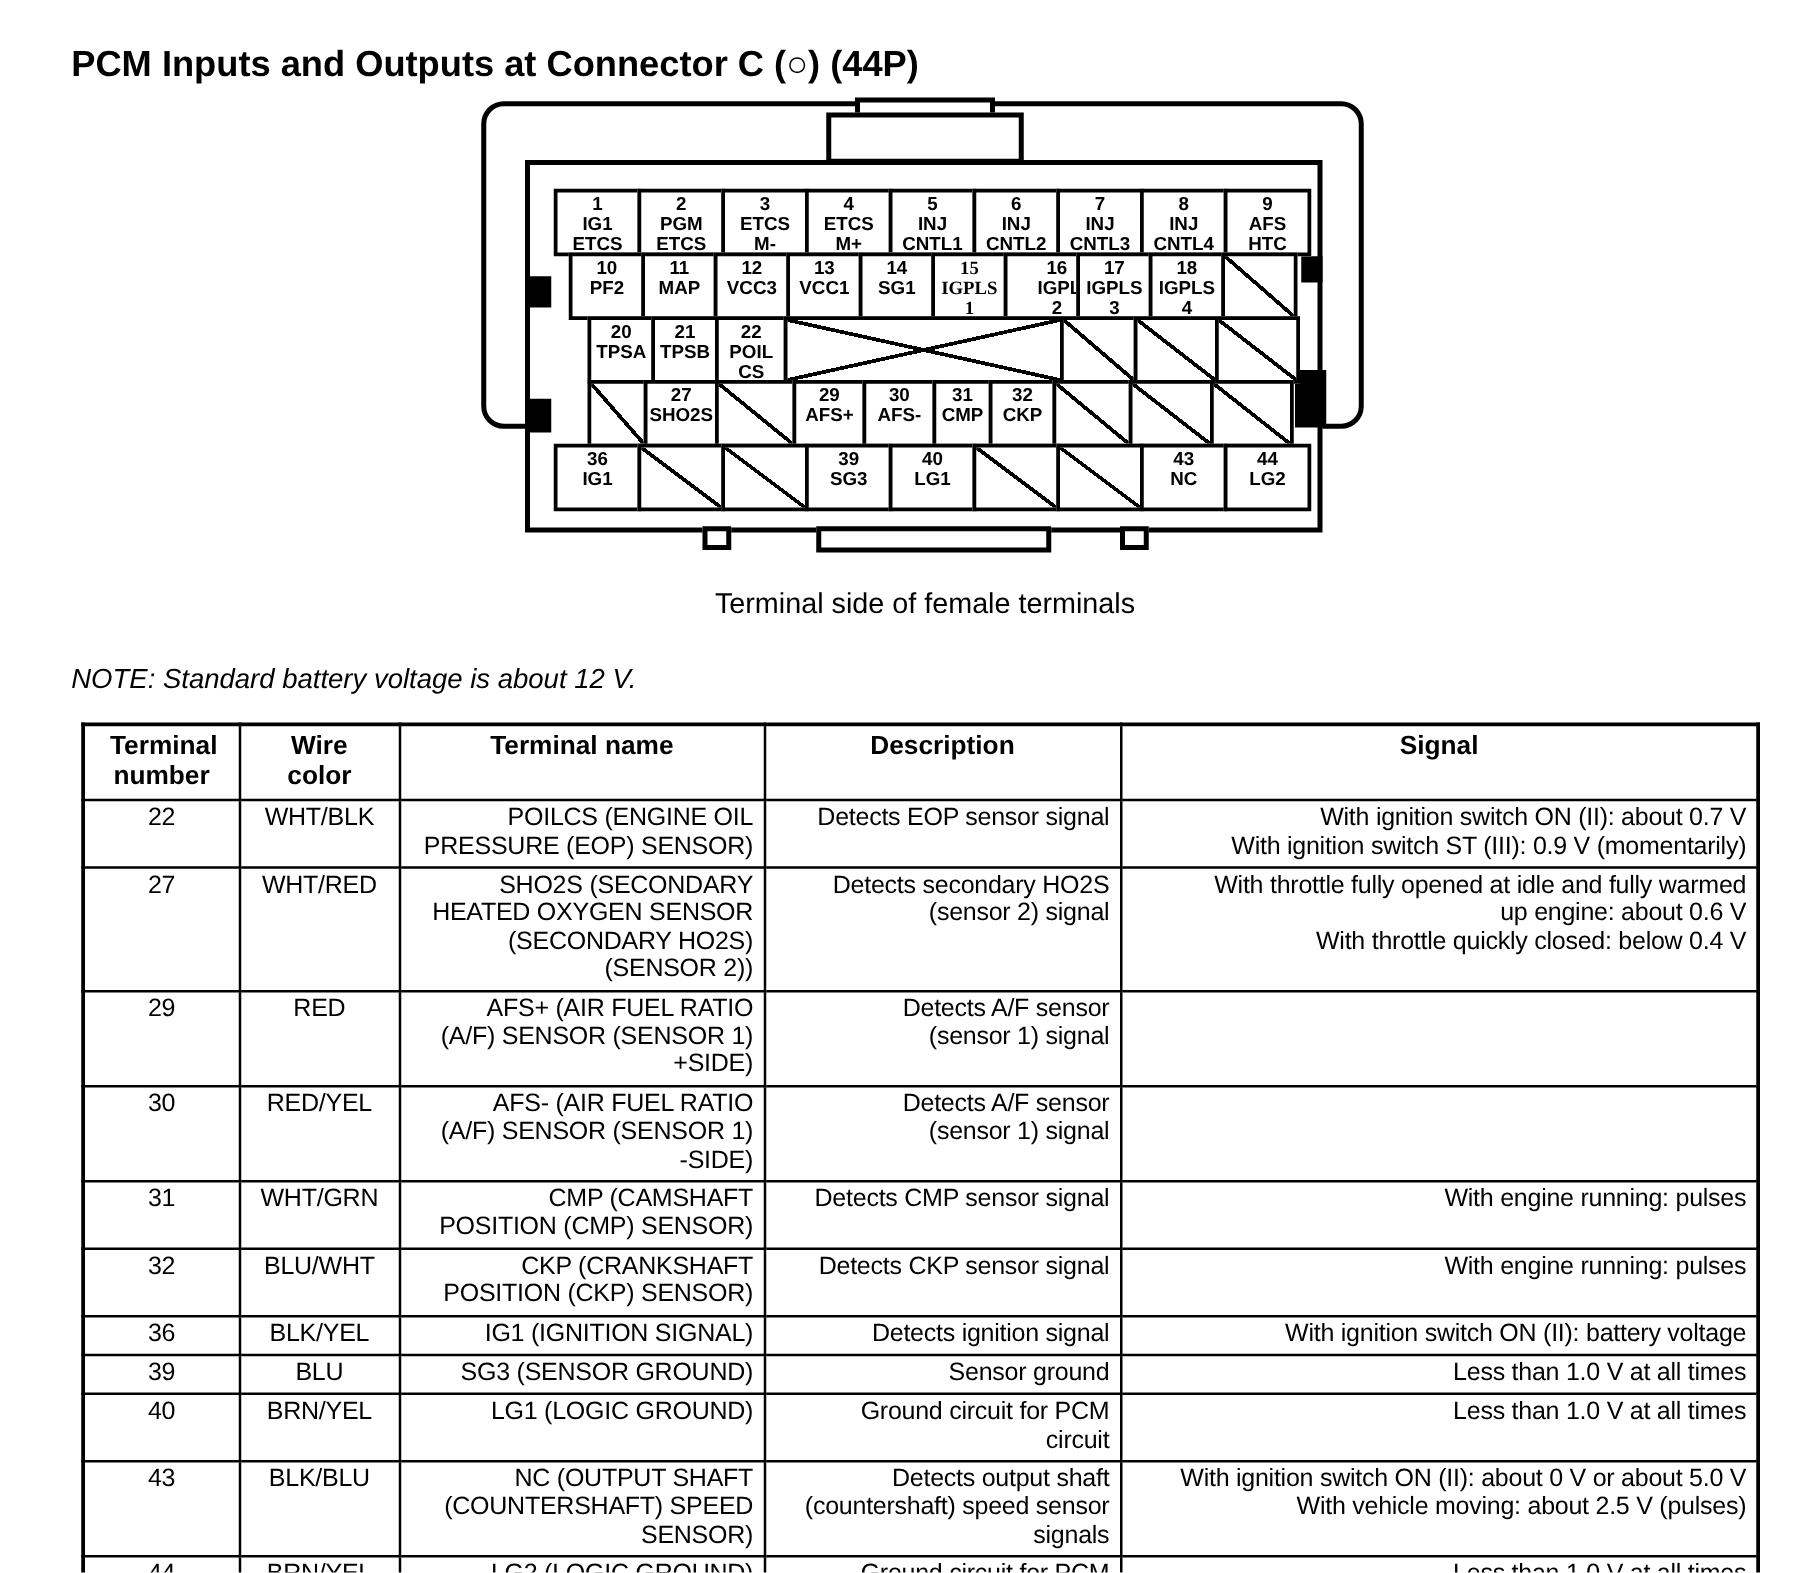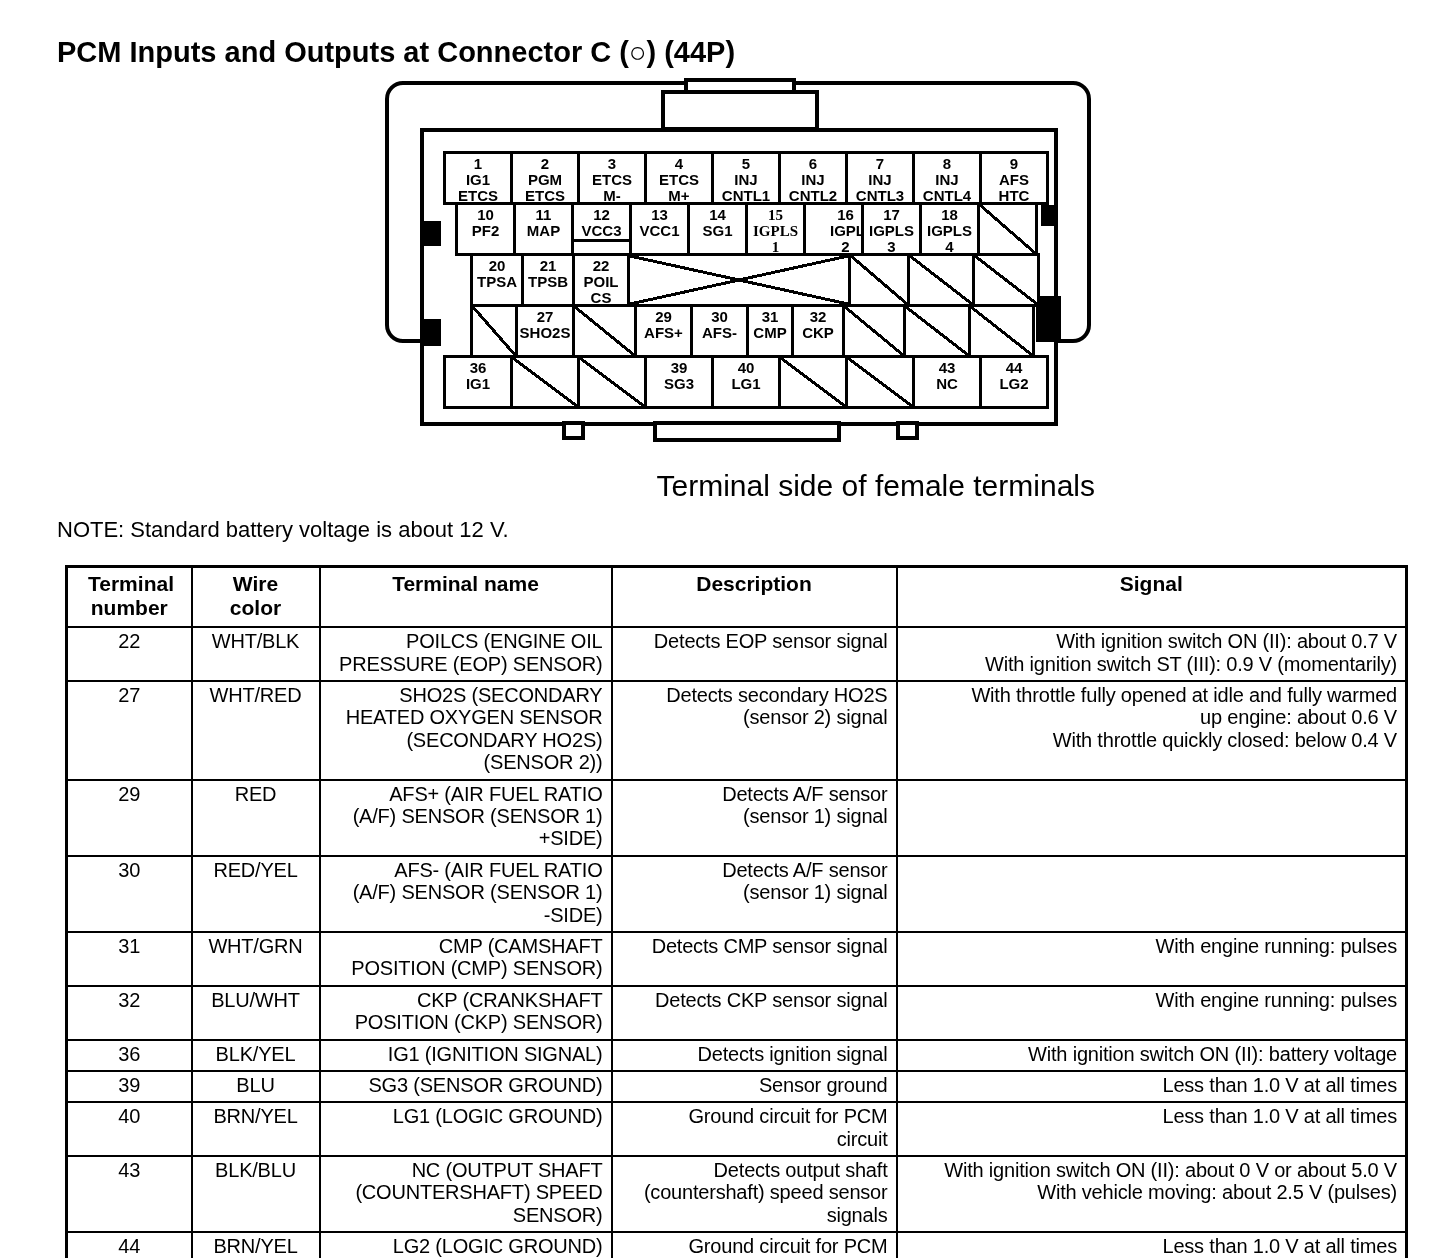--- a/index.html
+++ b/index.html
@@ -47,22 +47,22 @@
   .x-cell {
     background-image:
       linear-gradient(to top right,
         transparent calc(50% - 1.5px), #000 calc(50% - 1.5px),
         #000 calc(50% + 1.5px), transparent calc(50% + 1.5px)),
       linear-gradient(to bottom right,
         transparent calc(50% - 1.5px), #000 calc(50% - 1.5px),
         #000 calc(50% + 1.5px), transparent calc(50% + 1.5px));
   }
 
-  .caption { width:710px; margin:16px 0 0 385px; text-align:right; font-size:30px; }
-  .note { margin:14px 0 0 57px; font-size:22px; }
+  .caption { width:710px; margin:16px 0 0 385px; text-align:center; font-size:23px; }
+  .note { margin:34px 0 0 57px; font-size:22px;font-style:italic; }
 
   
   .table-wrap { margin:22px 0 0 65px; }
   table { border-collapse:collapse; border:3px solid #000; table-layout:fixed; width:1340px; }
   th {
     border:2px solid #000; font-weight:bold; font-size:21px;
     text-align:center; vertical-align:top; padding:4px 20px 6px;
     line-height:1.15;
   }
   td {
@@ -136,21 +136,21 @@
 HTC</div>
       </div>
       <div class="pin-cell" style="left: 70px; top: 121px; width: 61px; height: 54px;">
         <div class="pin-num">10</div>
         <div class="pin-label">PF2</div>
       </div>
       <div class="pin-cell" style="left: 128px; top: 121px; width: 61px; height: 54px;">
         <div class="pin-num">11</div>
         <div class="pin-label">MAP</div>
       </div>
-      <div class="pin-cell" style="left: 186px; top: 121px; width: 61px; height: 40px;">
+      <div class="pin-cell" style="left: 186px; top: 121px; width: 61px; height: 54px;">
         <div class="pin-num">12</div>
         <div class="pin-label">VCC3</div>
       </div>
       <div class="pin-cell" style="left: 244px; top: 121px; width: 61px; height: 54px;">
         <div class="pin-num">13</div>
         <div class="pin-label">VCC1</div>
       </div>
       <div class="pin-cell" style="left: 302px; top: 121px; width: 61px; height: 54px;">
         <div class="pin-num">14</div>
         <div class="pin-label">SG1</div>

